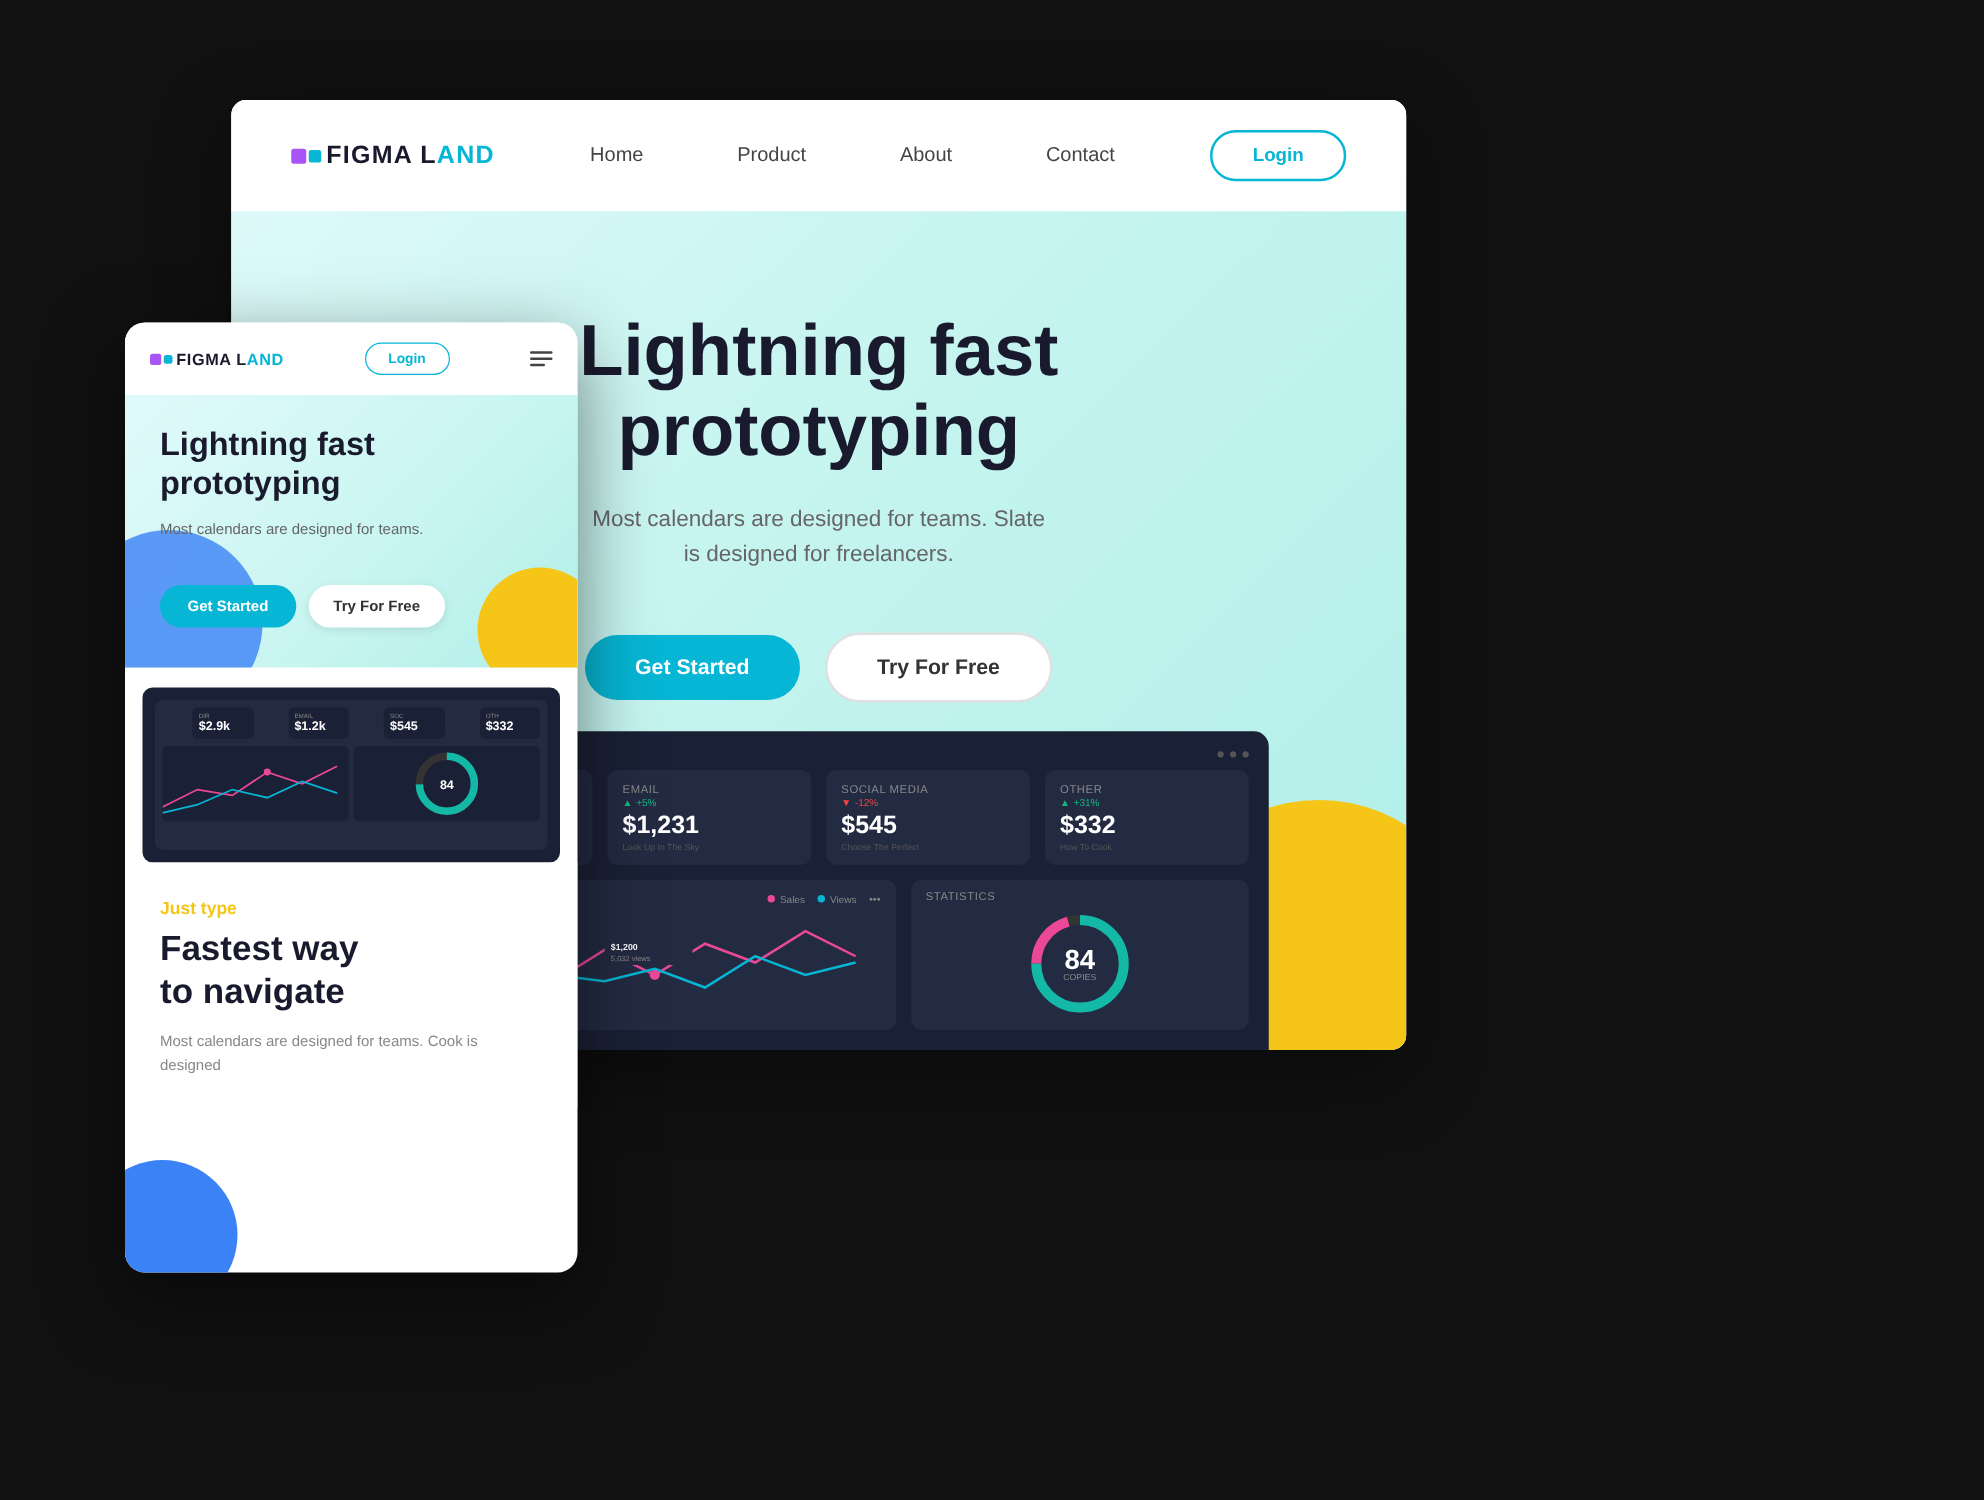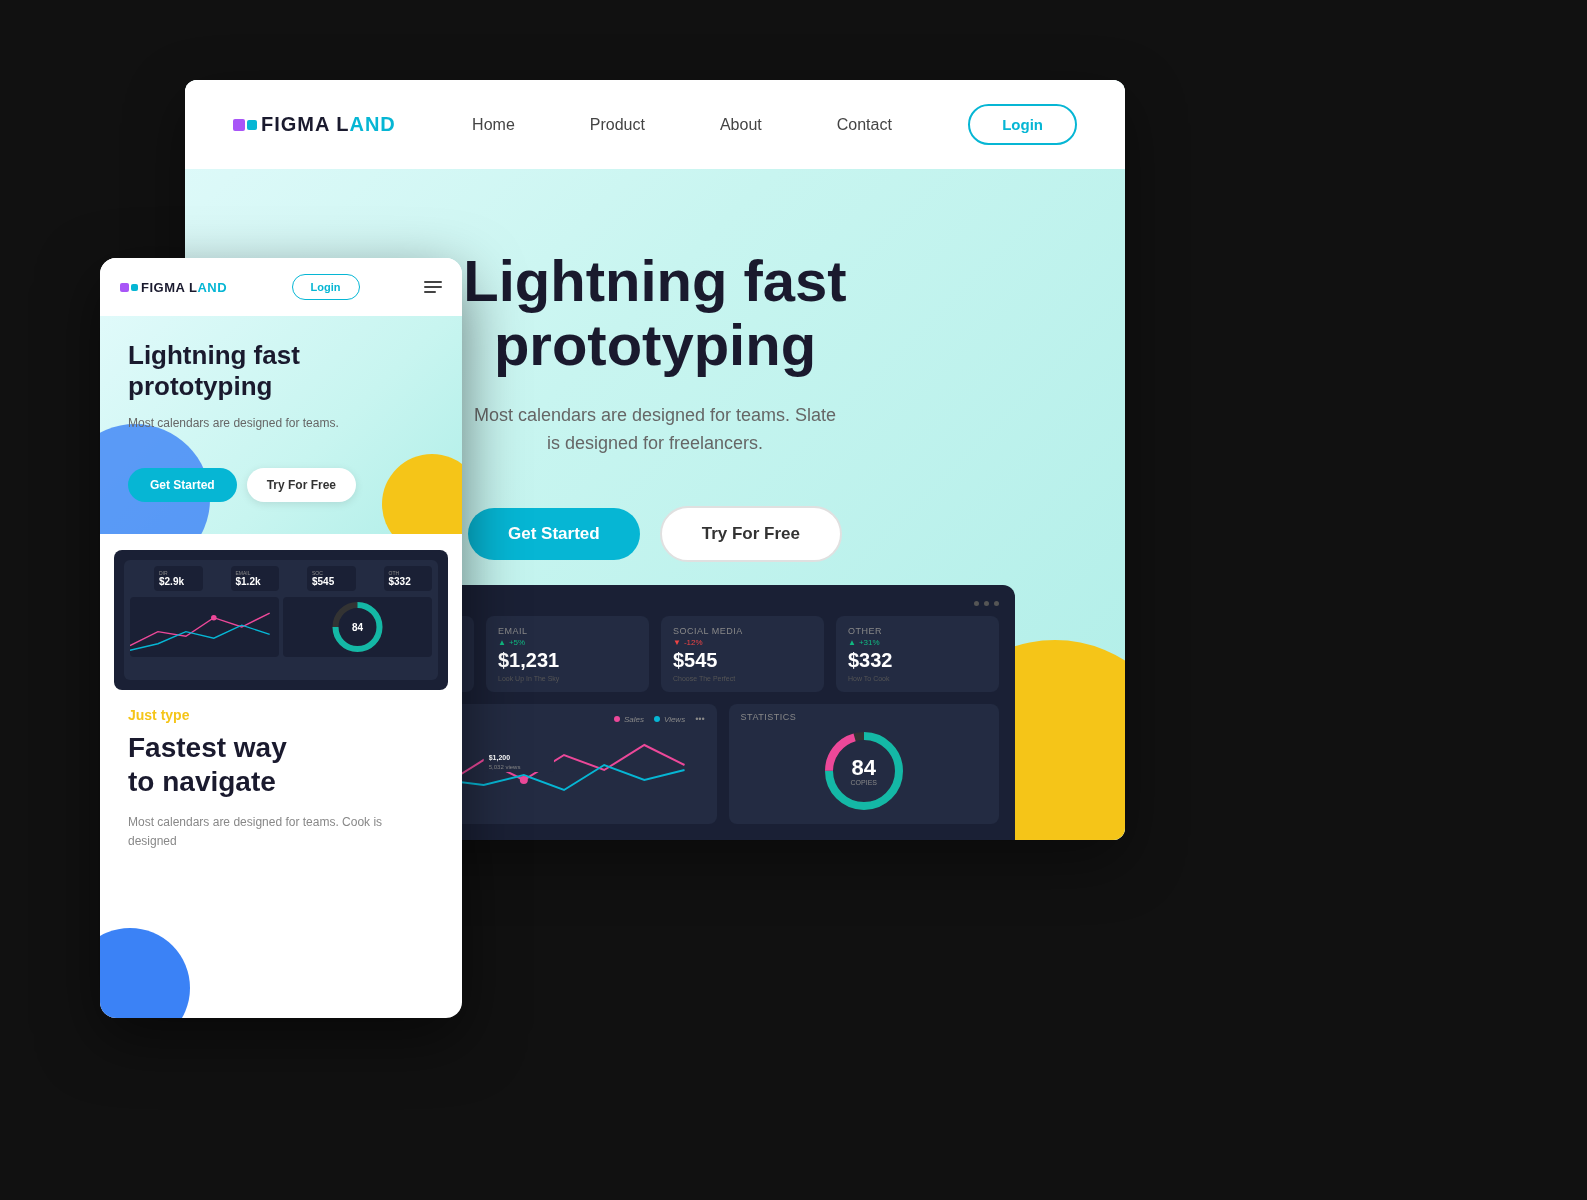--- a/index.html
+++ b/index.html
@@ -238,21 +238,20 @@
       border-radius: 8px;
       padding: 10px 12px;
       height: 120px;
     }
 
     .chart-header {
       display: flex;
       justify-content: space-between;
       align-items: center;
       margin-bottom: 6px;
-      font-style: italic;
     }
 
     .chart-title {
       font-size: 9px;
       color: #888;
       text-transform: uppercase;
       letter-spacing: 0.5px;
     }
 
     .chart-legend {
@@ -516,21 +515,21 @@
     }
 
     .mobile-chart-mini {
       background: #1a2035;
       border-radius: 4px;
       height: 60px;
     }
 
     
     .mobile-second-section {
-      padding: 17px 28px 24px;
+      padding: 28px 28px 24px;
       background: white;
     }
 
     .mobile-section-accent {
       font-size: 14px;
       font-weight: 700;
       color: #f5c518;
       margin-bottom: 8px;
     }
 

